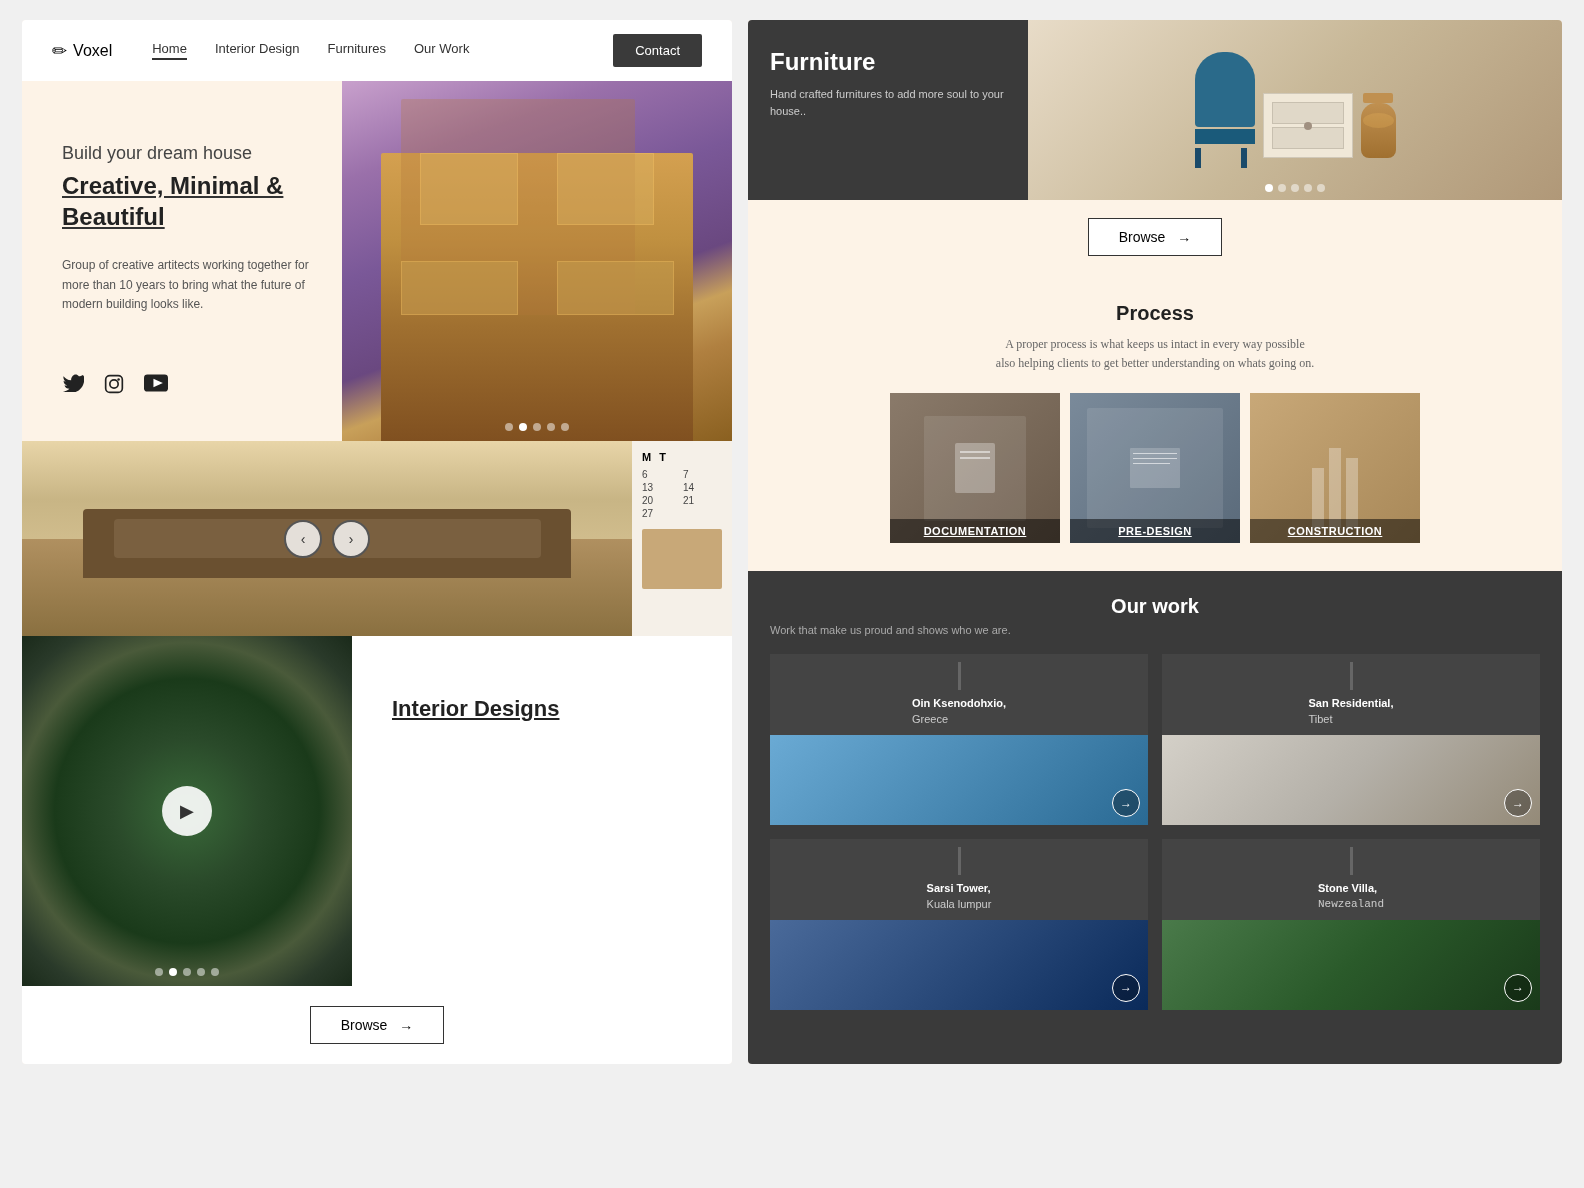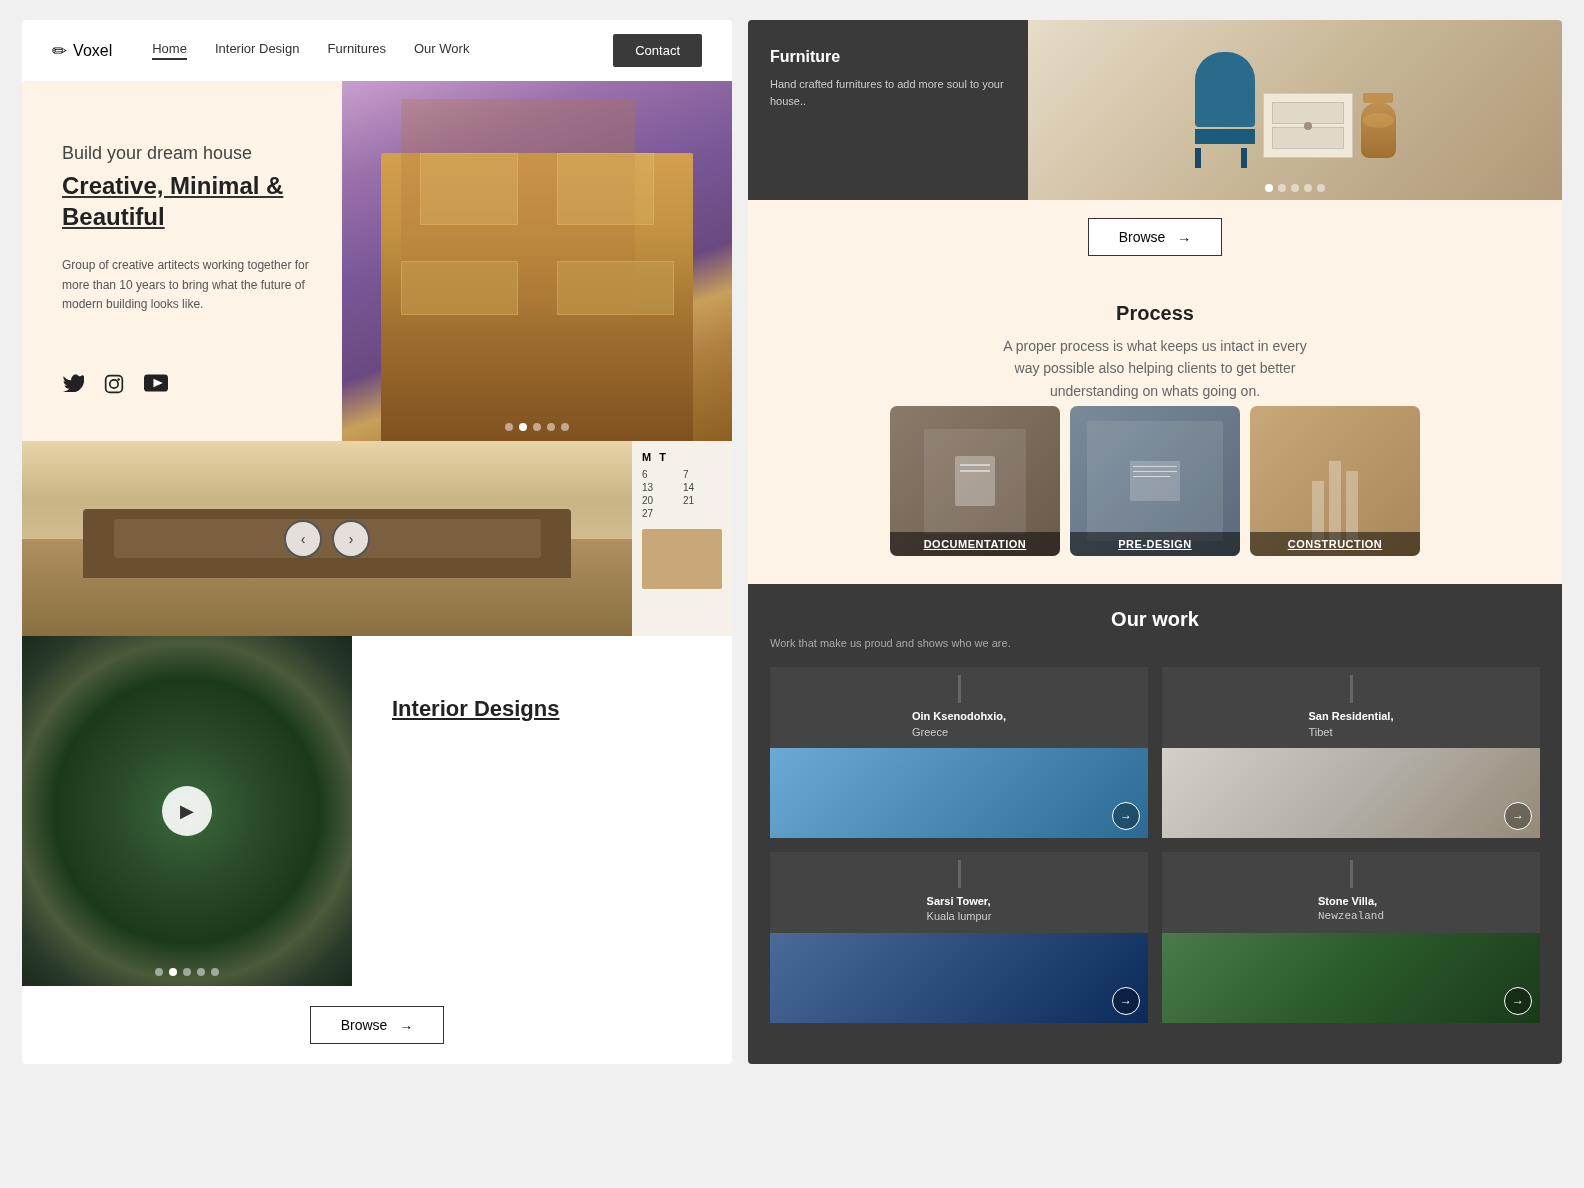--- a/index.html
+++ b/index.html
@@ -299,21 +299,21 @@
     .furniture-dark {
       width: 280px;
       background: #3a3a3a;
       padding: 28px 22px;
       display: flex;
       flex-direction: column;
       justify-content: space-between;
       flex-shrink: 0;
     }
     .furniture-title {
-      font-size: 16px;
+      font-size: 24px;
       font-weight: bold;
       color: white;
       font-family: sans-serif;
     }
     .furniture-desc {
       font-size: 11px;
       color: #ccc;
       font-family: sans-serif;
       line-height: 1.5;
       margin-top: 10px;
@@ -354,36 +354,36 @@
       text-align: center;
     }
     .process-title {
       font-size: 20px;
       font-weight: bold;
       font-family: sans-serif;
       color: #222;
       margin-bottom: 10px;
     }
     .process-desc {
-      font-size: 14px;
-      font-family: Liberation Sans, sans-serif;
+      font-size: 12px;
+      font-family: Liberation Serif, serif;
       color: #666;
       line-height: 1.6;
       max-width: 320px;
-      margin: 0 auto 4px;
+      margin: 0 auto 20px;
     }
     .process-cards {
       display: flex;
       gap: 10px;
       justify-content: center;
     }
     .process-card {
       width: 170px;
       height: 150px;
-      border-radius: 7px;
+      border-radius: 0;
       overflow: hidden;
       position: relative;
     }
     .process-card-img {
       width: 100%;
       height: 100%;
       display: flex;
       align-items: center;
       justify-content: center;
     }

